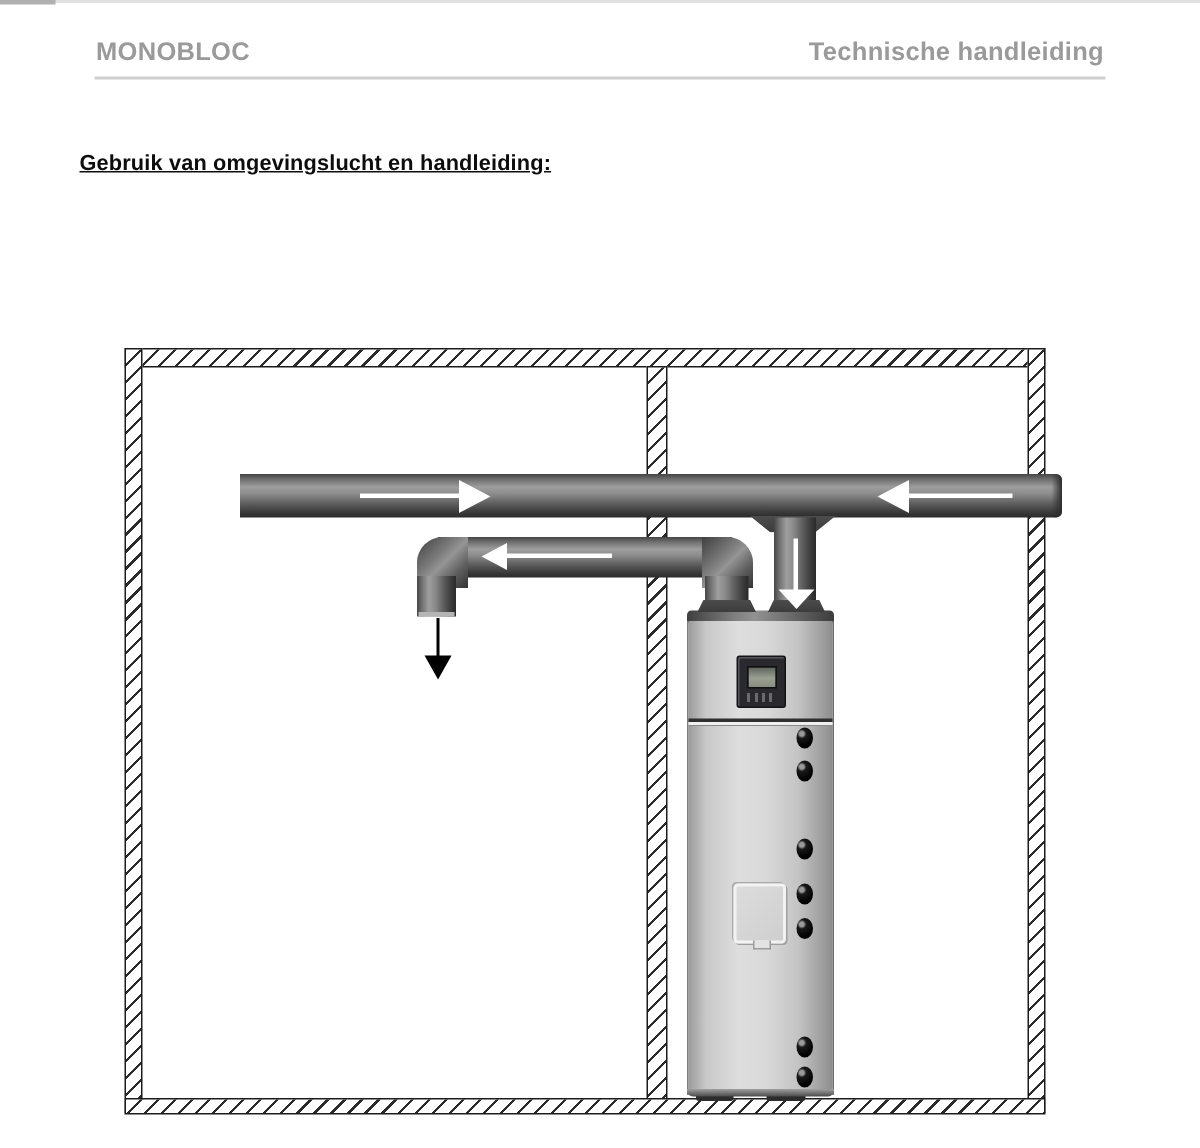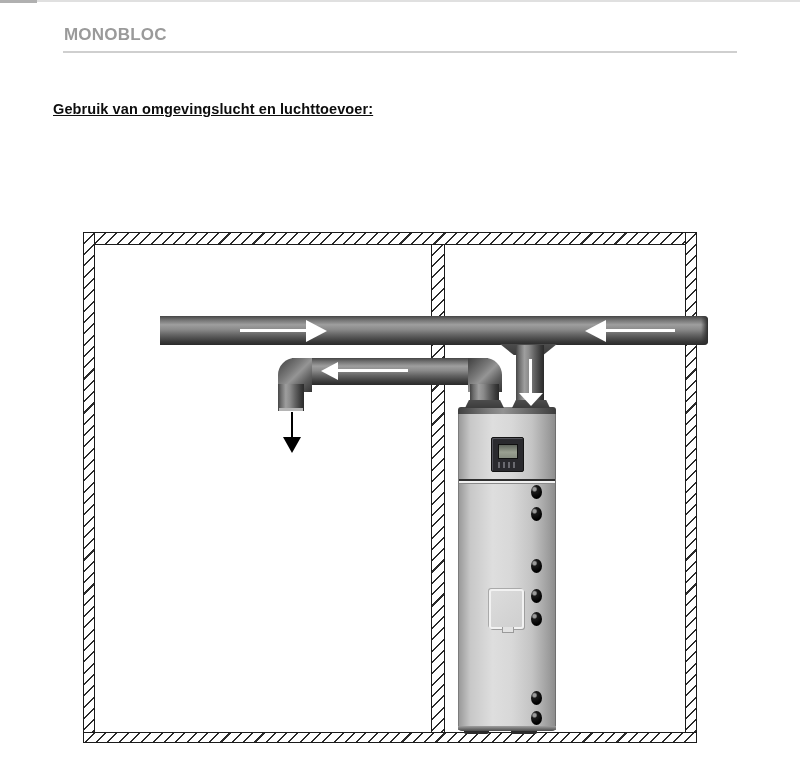--- a/index.html
+++ b/index.html
@@ -86,24 +86,25 @@
 </head>
 <body>
 
 <div class="page">
 
   <div class="top-strip"></div>
   <div class="top-strip-dark"></div>
 
   <div class="header">
     <span>MONOBLOC</span>
+    <span>Technische handleiding</span>
   </div>
   <div class="header-rule"></div>
 
-  <div class="section-heading">Gebruik van omgevingslucht en luchttoevoer:</div>
+  <div class="section-heading">Gebruik van omgevingslucht en handleiding:</div>
 
   <div class="diagram">
 
     <div class="abs hatch" style="left:83px;  top:232px; width:614px; height:13px;"></div>
     <div class="abs hatch" style="left:83px;  top:232px; width:12px;  height:510px;"></div>
     <div class="abs hatch" style="left:685px; top:232px; width:12px;  height:510px;"></div>
     <div class="abs hatch" style="left:431px; top:244px; width:14px;  height:489px;"></div>
     <div class="abs hatch" style="left:83px;  top:732px; width:614px; height:11px;"></div>
 
     <div class="abs pipe-h" style="left:160px; top:316px; width:548px; height:29px; border-radius:0 4px 4px 0;"></div>

